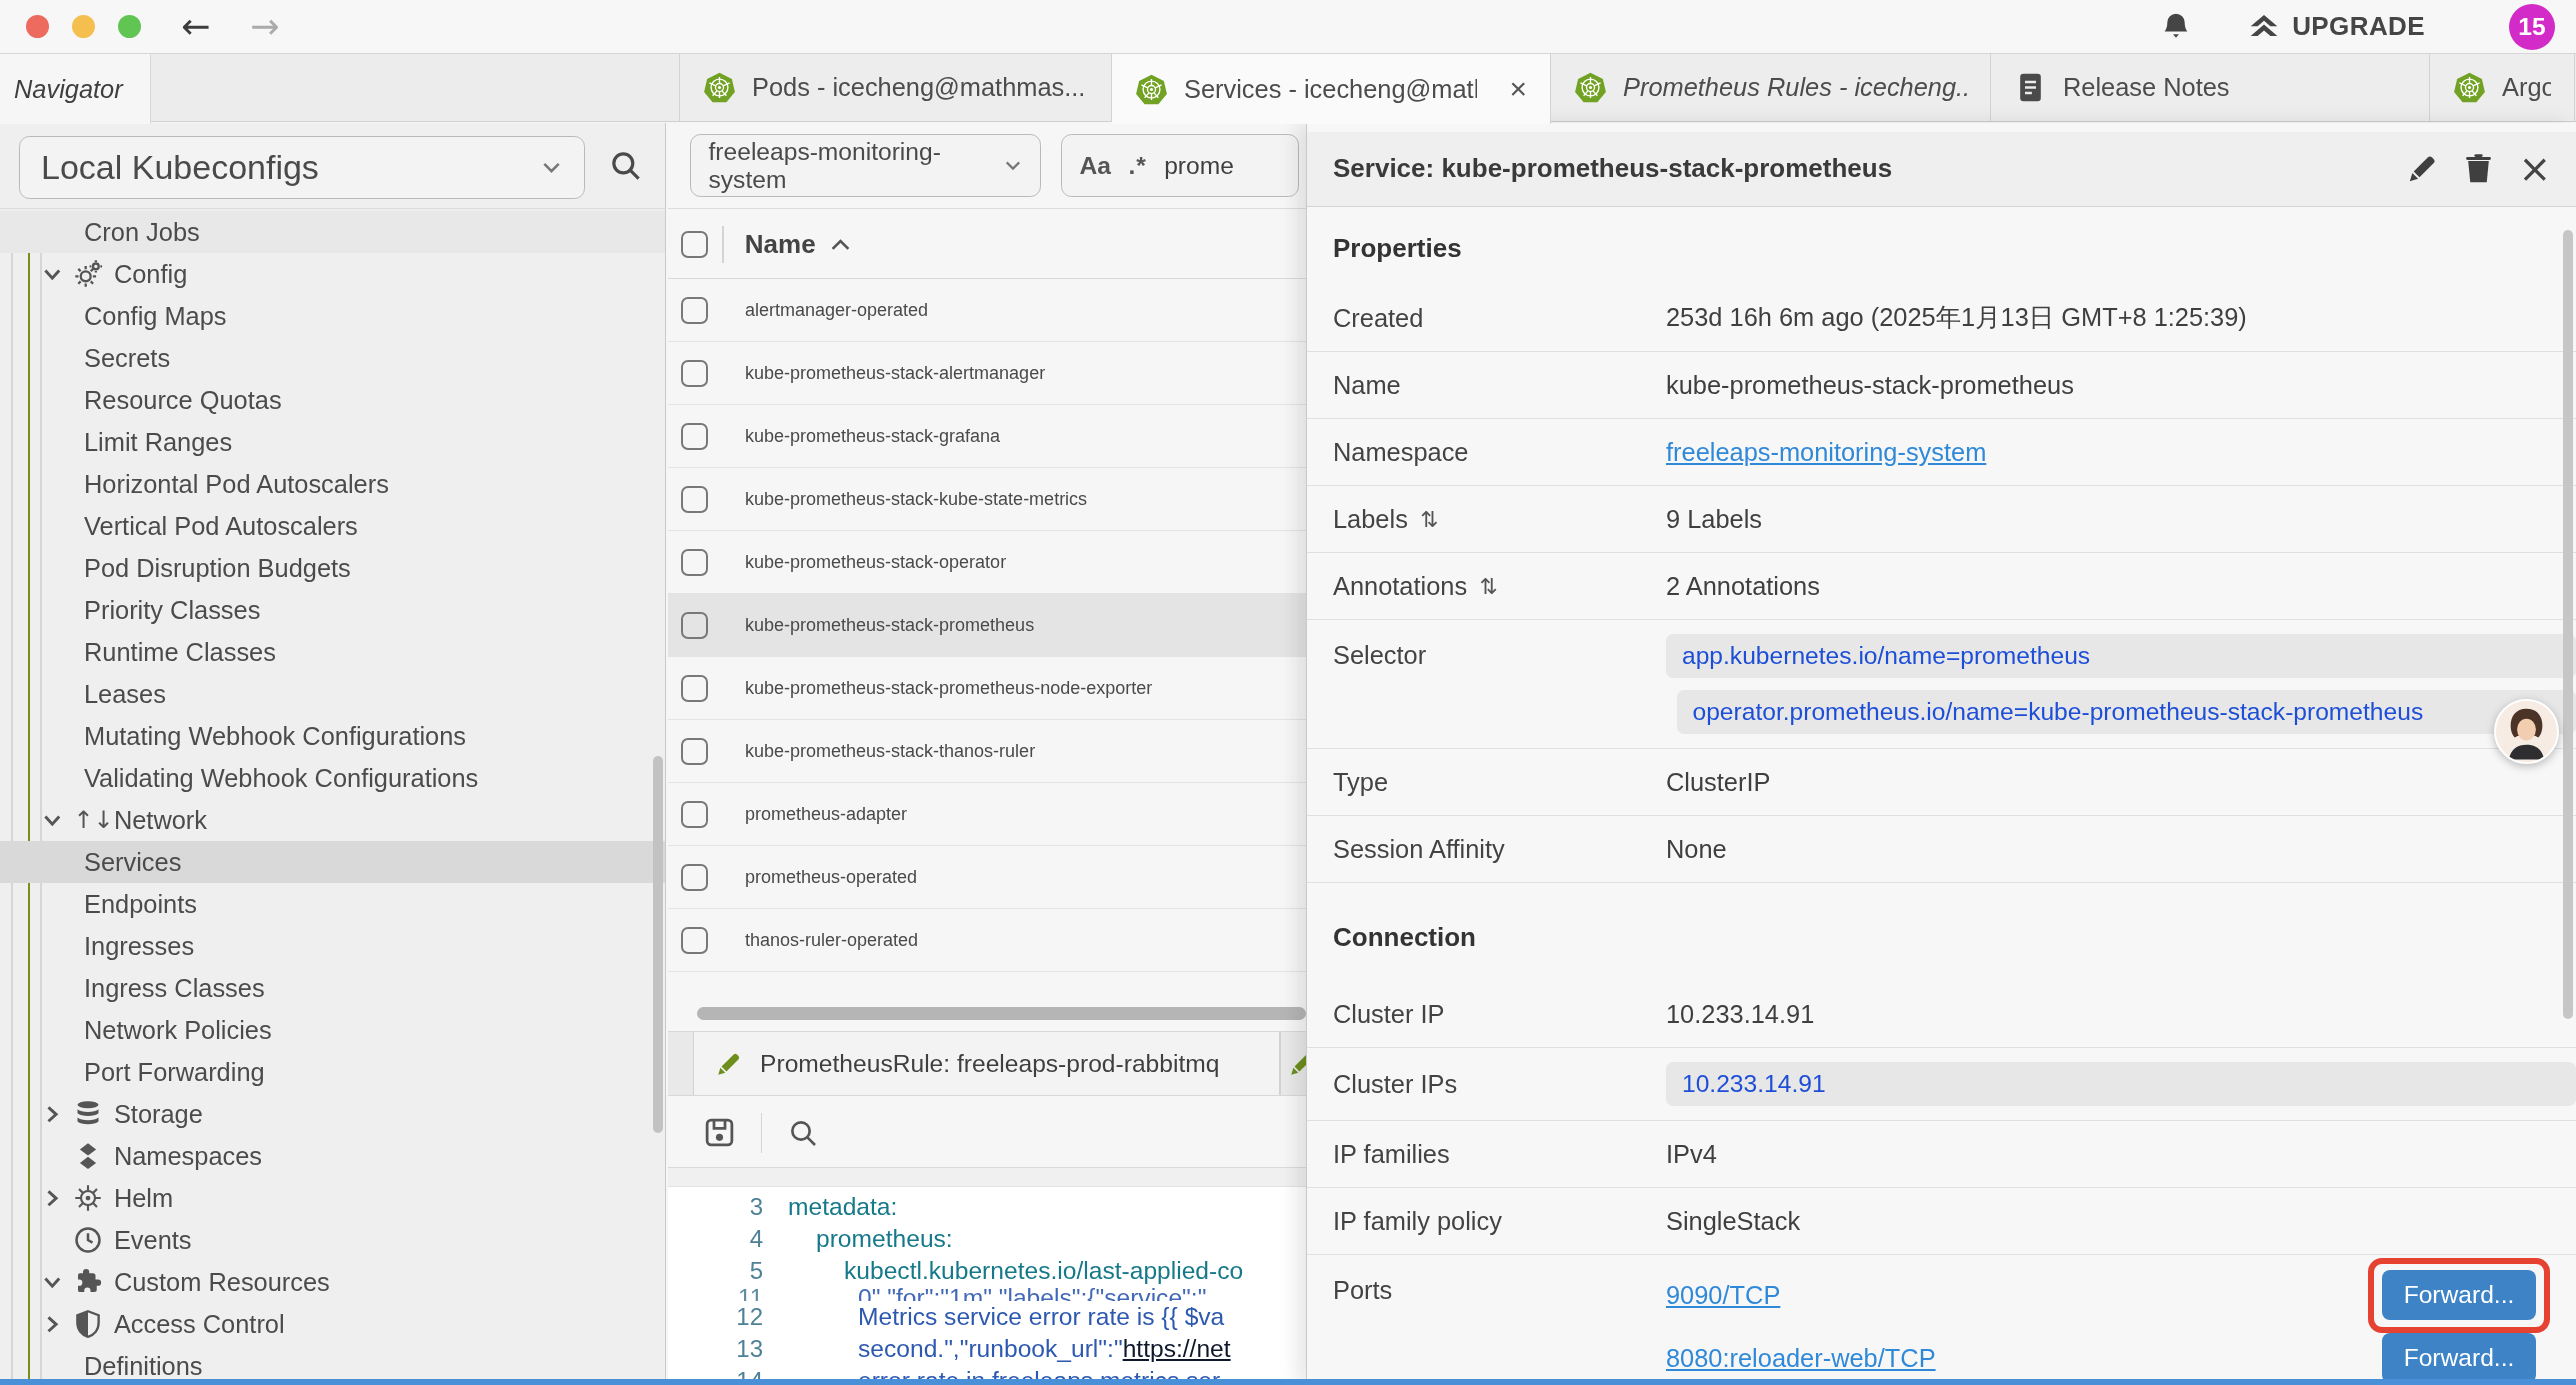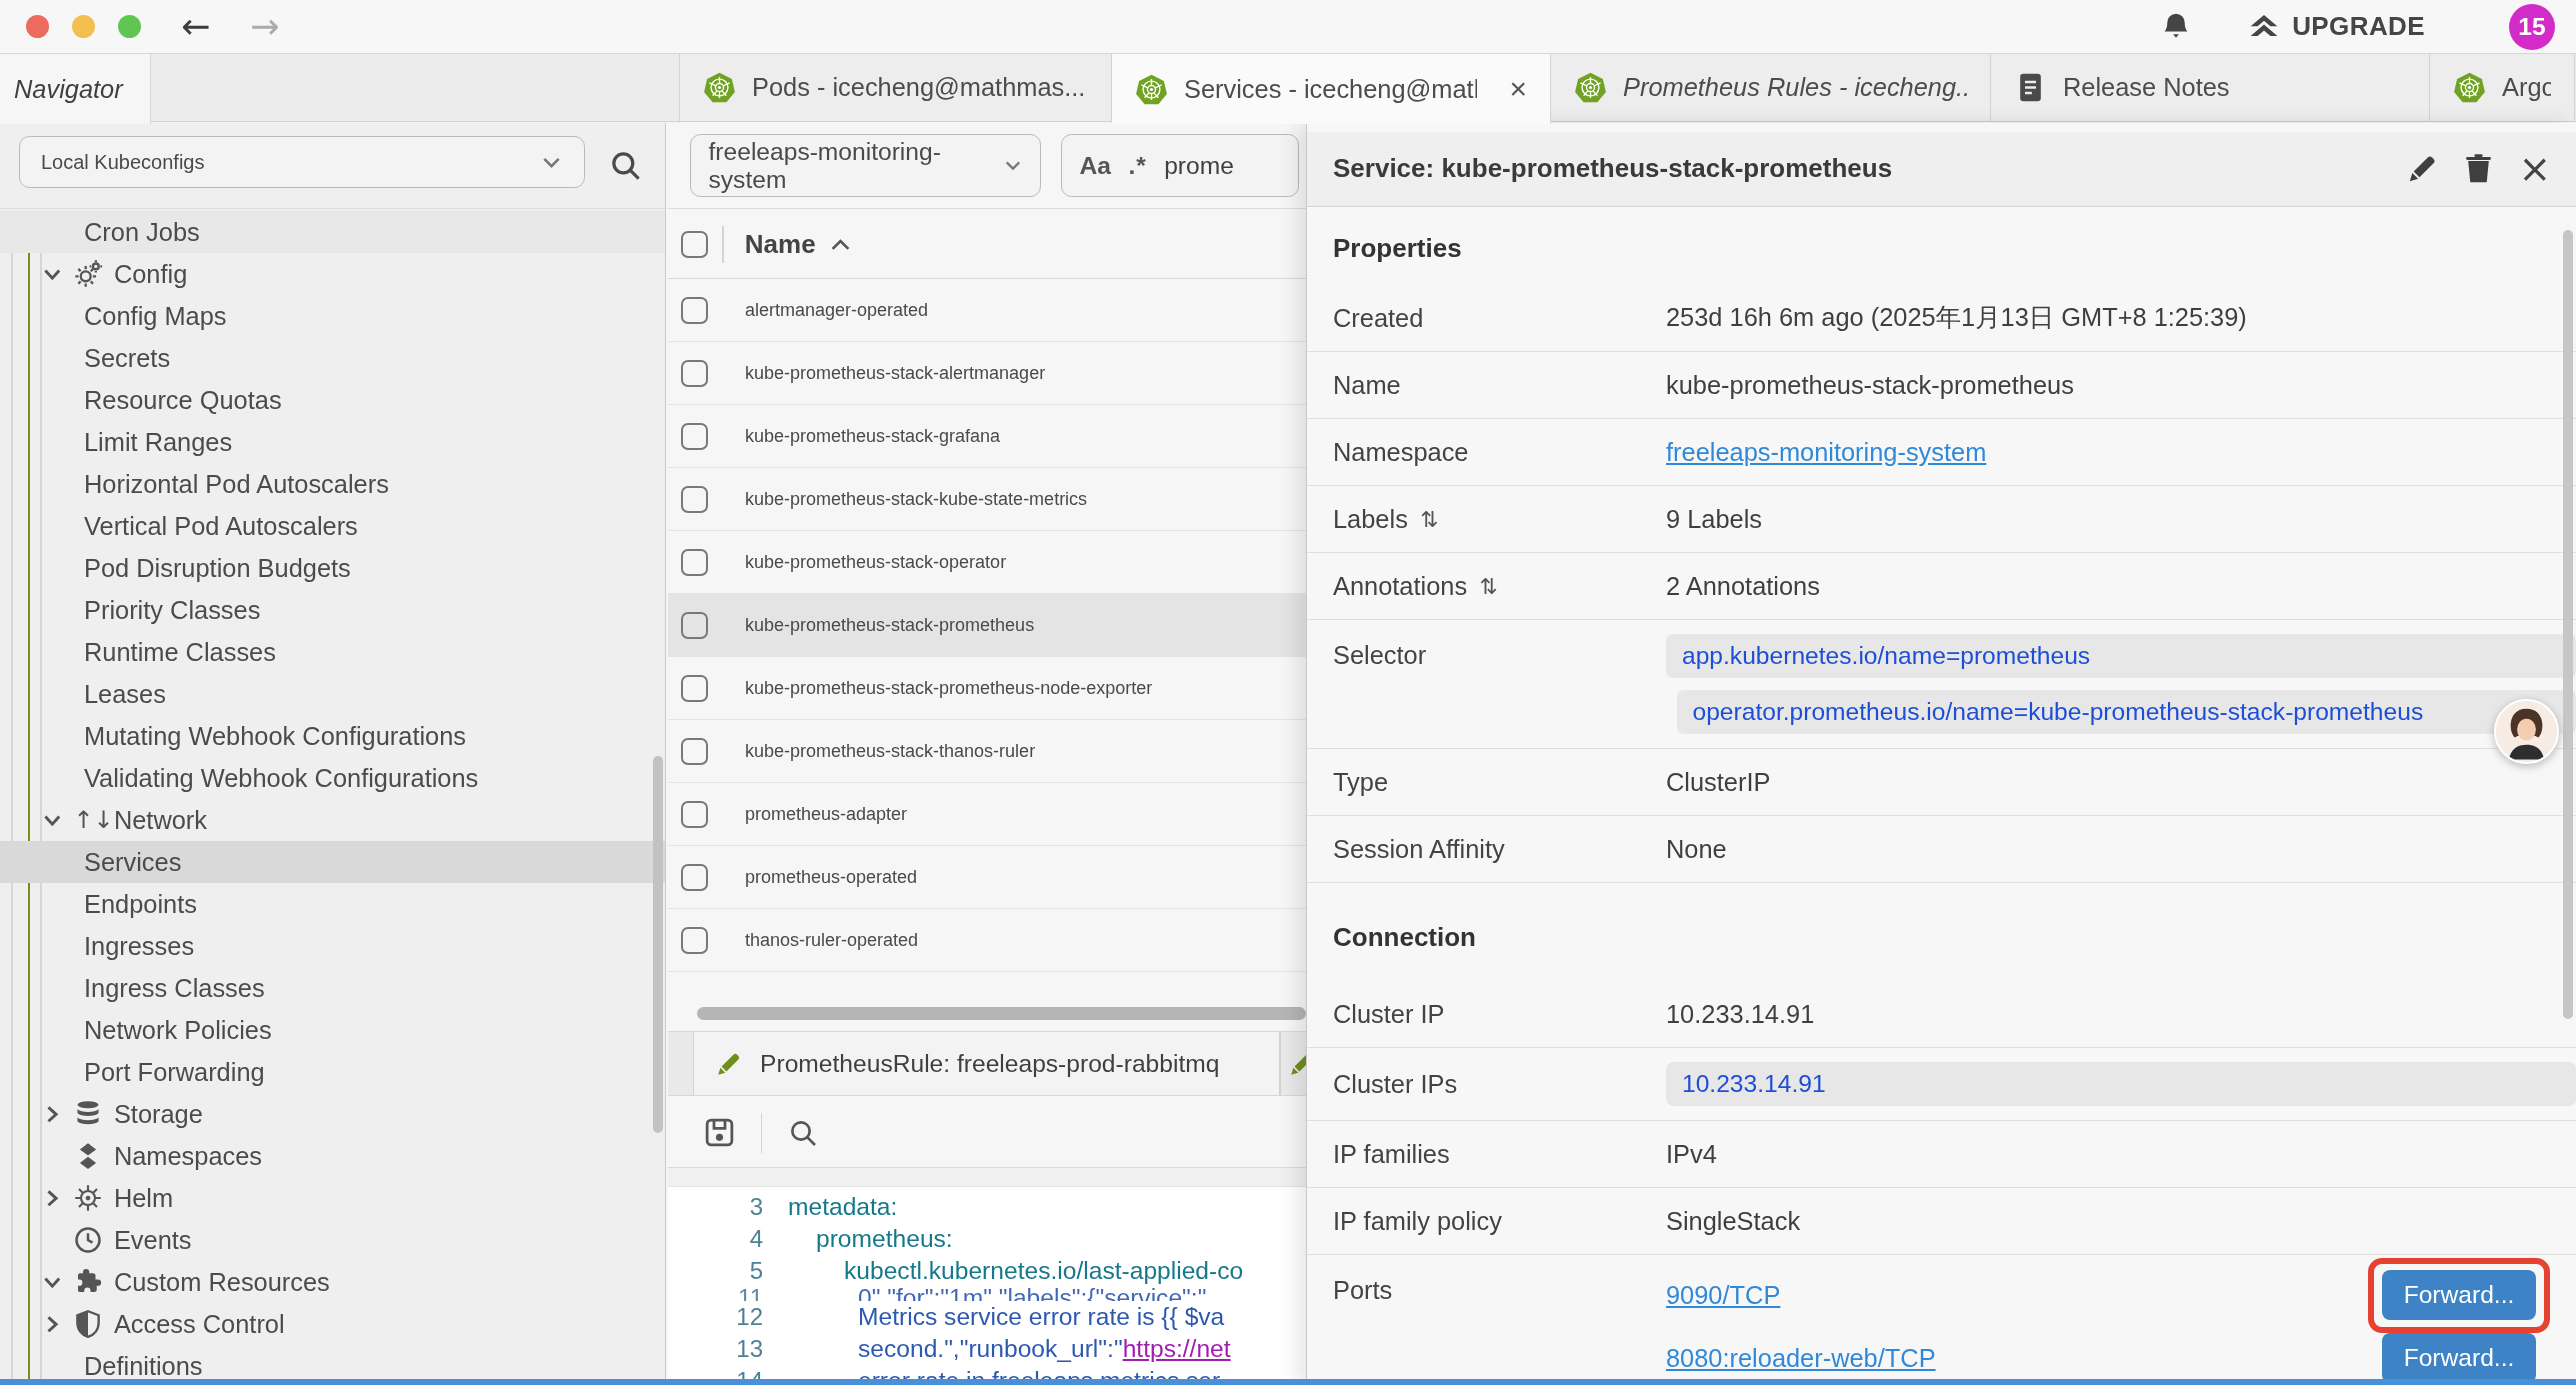--- a/index.html
+++ b/index.html
@@ -32,21 +32,21 @@
   .tab{height:100%;display:flex;align-items:center;gap:16px;padding:0 23px;background:#ededed;border-right:1.8px solid #d3d3d3;font-size:25.4px;color:#4c4c4c;position:relative;overflow:hidden;flex:none;}
   .tab.active{background:#fafafa;height:70px;z-index:2;}
   .tab.italic .tab-label{font-style:italic;}
   .tab-icon{width:33px;height:33px;flex:none;display:flex;}
   .tab-label{white-space:nowrap;overflow:hidden;}
   .tab-close{font-size:30px;color:#555;margin-left:16px;line-height:1;}
 
   
   .nav-panel{position:absolute;left:0;top:123px;width:666px;height:1263px;background:#efefef;border-right:1.8px solid #c9c9c9;overflow:hidden;}
   .nav-filter{position:absolute;left:0;top:0;width:100%;height:86px;border-bottom:1.8px solid #dcdcdc;}
-  .kube-select{position:absolute;left:19px;top:13px;width:566px;height:52px;border:1.8px solid #b9b9b9;border-radius:10.5px;display:flex;align-items:center;padding:0 21px;font-size:20px;color:#4a4a4a;background:#f3f3f3;justify-content:space-between;}
+  .kube-select{position:absolute;left:19px;top:13px;width:566px;height:63px;border:1.8px solid #b9b9b9;border-radius:10.5px;display:flex;align-items:center;padding:0 21px;font-size:34px;color:#4a4a4a;background:#f3f3f3;justify-content:space-between;}
   .kube-select .chev-dn{margin-left:auto;width:23px;height:23px;color:#777;}
   .nav-search{position:absolute;left:608px;top:24.6px;width:35px;height:35px;color:#4a4a4a;}
   .tree{position:absolute;left:0;top:88px;width:100%;height:1175px;}
   .guide{position:absolute;top:0;width:1.8px;height:100%;}
   .g1{left:11.4px;background:#d6d6d6}.g2{left:28px;background:#7e8b1d}.g3{left:40px;background:#d6d6d6}
   .tree-row{height:42px;display:flex;align-items:center;font-size:25.4px;color:#4b4b4b;position:relative;}
   .tree-row.selected{background:var(--sel-gray);}
   .tree-row.highlight{background:#e8e8e8;}
   .tree-row .chev{width:24.6px;height:24.6px;margin-left:40px;color:#555;flex:none;display:flex;}
   .tree-row .chev-spacer{width:24.6px;margin-left:40px;flex:none;}
@@ -85,21 +85,21 @@
   .etoolbar{position:absolute;left:0;top:975px;width:100%;height:70px;background:#f6f6f6;border-bottom:1.8px solid #dadada;display:flex;align-items:center;}
   .etoolbar .save{width:33px;height:33px;margin-left:35px;color:#555;}
   .etoolbar .vsep{width:1.8px;height:40px;background:#d4d4d4;margin-left:24.6px;}
   .etoolbar .find{width:32px;height:32px;margin-left:24.6px;color:#555;}
   .findstrip{position:absolute;left:0;top:1045px;width:100%;height:19px;background:#f0f0f0;border-bottom:1.8px solid #e2e2e2;}
   .editor{position:absolute;left:0;top:1064px;width:100%;height:198px;background:#fff;font-family:"DejaVu Sans Mono",monospace;padding-top:3.5px;}
   .code-line{position:relative;height:32px;line-height:32px;font-size:24.6px;white-space:nowrap;padding-left:120px;}
   .lineno{position:absolute;left:0;top:0;width:95px;text-align:right;color:var(--lineno);font-size:24px;}
   .seg.key{color:var(--yaml-key);}
   .seg.str{color:var(--yaml-str);}
-  .seg.link{color:#a21caf;text-decoration:underline;}
+  .seg.link{color:#0f172a;text-decoration:underline;}
   .clipband{height:14px;overflow:hidden;position:relative;}
   .clipband .code-line{transform:translateY(-5.3px);opacity:.9;}
 
   
   .detail{position:absolute;left:1306px;top:123px;width:1270px;height:1263px;background:#f7f7f7;border-left:1.8px solid #c9c9c9;box-shadow:-8.8px 0 19px rgba(0,0,0,.10);}
   .detail-header{position:absolute;left:0;top:8.8px;width:100%;height:75px;background:#efefef;border-bottom:1.8px solid #d4d4d4;display:flex;align-items:center;justify-content:center;}
   .detail-title{margin-left:26px;font-size:26px;font-weight:700;color:#3a3a3a;white-space:nowrap;}
   .dh-icons{margin-left:auto;margin-right:24.6px;display:flex;align-items:center;gap:23px;}
   .icon-btn{width:33px;height:33px;color:#3f3f3f;display:flex;align-items:center;justify-content:center;}
   .icon-btn.closex{font-size:39px;line-height:1;color:#444;font-family:"DejaVu Sans",sans-serif;}

